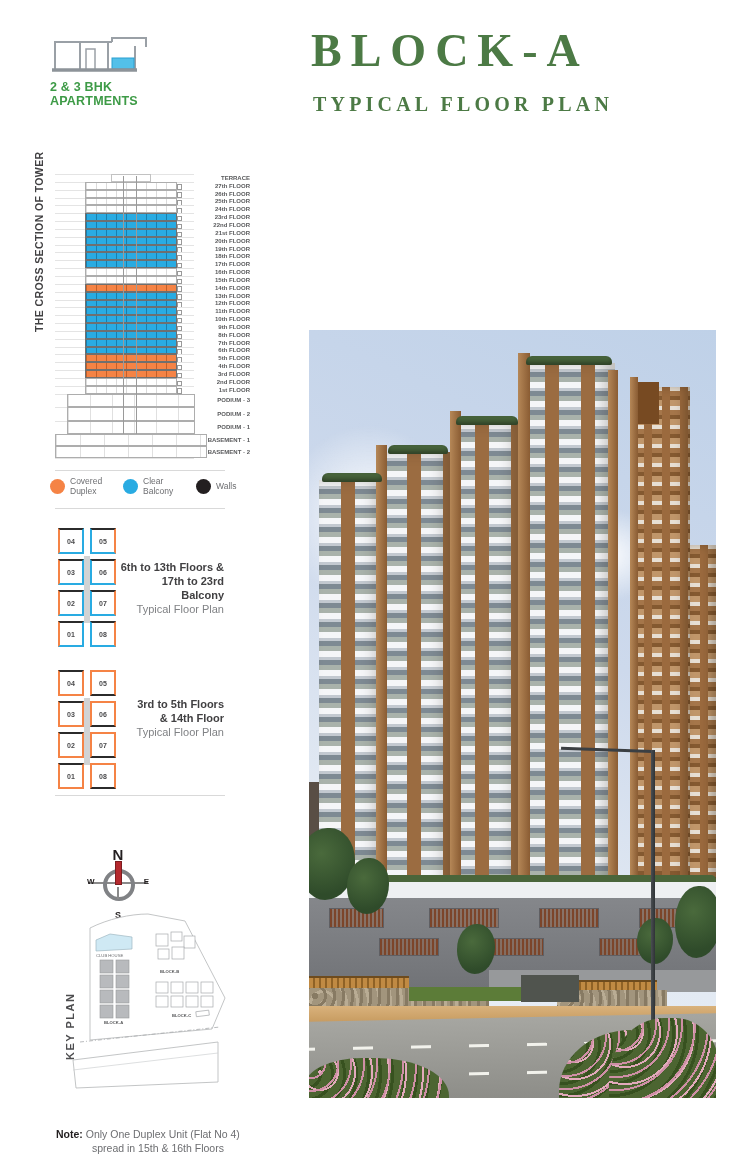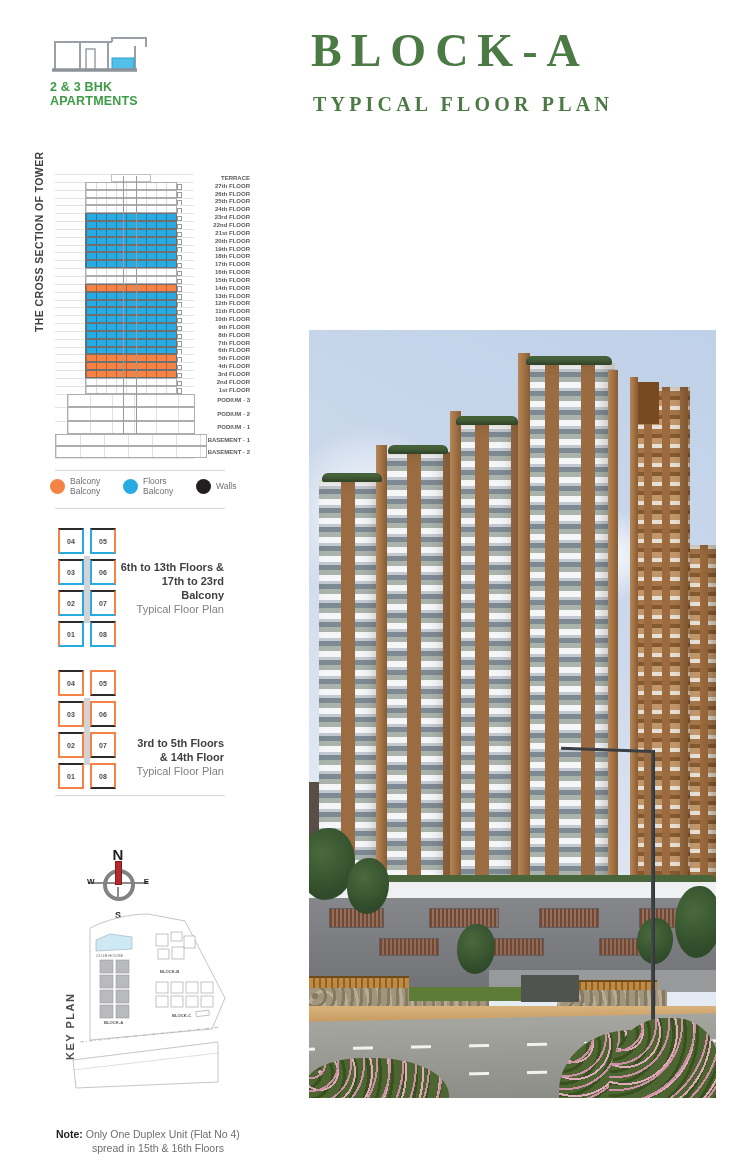--- a/index.html
+++ b/index.html
@@ -49,21 +49,21 @@
   .plan{position:absolute;width:58px;display:grid;grid-template-columns:26px 26px;grid-auto-rows:26px;column-gap:6px;row-gap:5px;}
   #plan1{left:58px;top:528px;} #plan2{left:58px;top:670px;}
   .unit{box-sizing:border-box;border:2px solid;background:#fff;display:flex;align-items:center;justify-content:center;font-size:7px;font-weight:bold;color:#4a4a4c;position:relative;z-index:1;}
   .plan.pm .u-l{border-color:#2b2b2b #29ABE2 #29ABE2 #F58345;}
   .plan.pm .u-r{border-color:#2b2b2b #F58345 #29ABE2 #29ABE2;}
   .plan.po .unit{border-color:#F58345;}
   .plan.po .u-l{border-top-color:#2b2b2b;}
   .plan.po .u-r{border-bottom-color:#2b2b2b;}
   .corridor{position:absolute;left:26px;top:28px;width:6px;height:67px;background:#d1d3d4;z-index:0;}
   .plan-cap{position:absolute;width:104px;text-align:right;font-size:11px;font-weight:bold;color:#414042;line-height:14px;}
-  #cap1{left:120px;top:560px;} #cap2{left:120px;top:736px;}
+  #cap1{left:120px;top:560px;} #cap2{left:120px;top:697px;}
   .plan-cap .sub{font-weight:normal;color:#808285;}
 
   
   #compass{left:88px;top:846px;width:60px;height:74px;}
   .c-n{position:absolute;left:50%;transform:translateX(-50%);top:0;font-size:15px;font-weight:800;color:#231f20;}
   .c-ring{position:absolute;left:15px;top:23px;width:24px;height:24px;border:4px solid #808285;border-radius:50%;}
   .c-needle{position:absolute;left:27px;top:15px;width:5px;height:22px;background:#B5292E;border:.5px solid #7c1d20;}
   .c-tail{position:absolute;left:29px;top:41px;width:2px;height:12px;background:#8a8a8a;}
   .c-ew{position:absolute;left:0;top:36px;width:60px;height:1.5px;background:#8a8a8a;}
   .c-w{position:absolute;left:-1px;top:31px;font-size:8px;font-weight:bold;color:#231f20;}
@@ -306,25 +306,25 @@
       <span class="flabel">BASEMENT - 2</span>
     </div>
   </div>
 <div id="cs-core" class="abs"></div>
 
 <div id="hr1" class="abs hr"></div>
 
 <div id="legend" class="abs">
   <div class="lg-item">
     <span class="lg-dot" style="background:#F58345"></span>
-    <span class="lg-txt">Balcony Balcony</span>
+    <span class="lg-txt">Covered Duplex</span>
   </div>
   <div class="lg-item">
     <span class="lg-dot" style="background:#29ABE2"></span>
-    <span class="lg-txt">Floors Balcony</span>
+    <span class="lg-txt">Clear Balcony</span>
   </div>
   <div class="lg-item">
     <span class="lg-dot" style="background:#231F20"></span>
     <span class="lg-txt one">Walls</span>
   </div>
 </div>
 
 <div id="hr2" class="abs hr"></div>
 
 <div id="plan1" class="plan pm">

